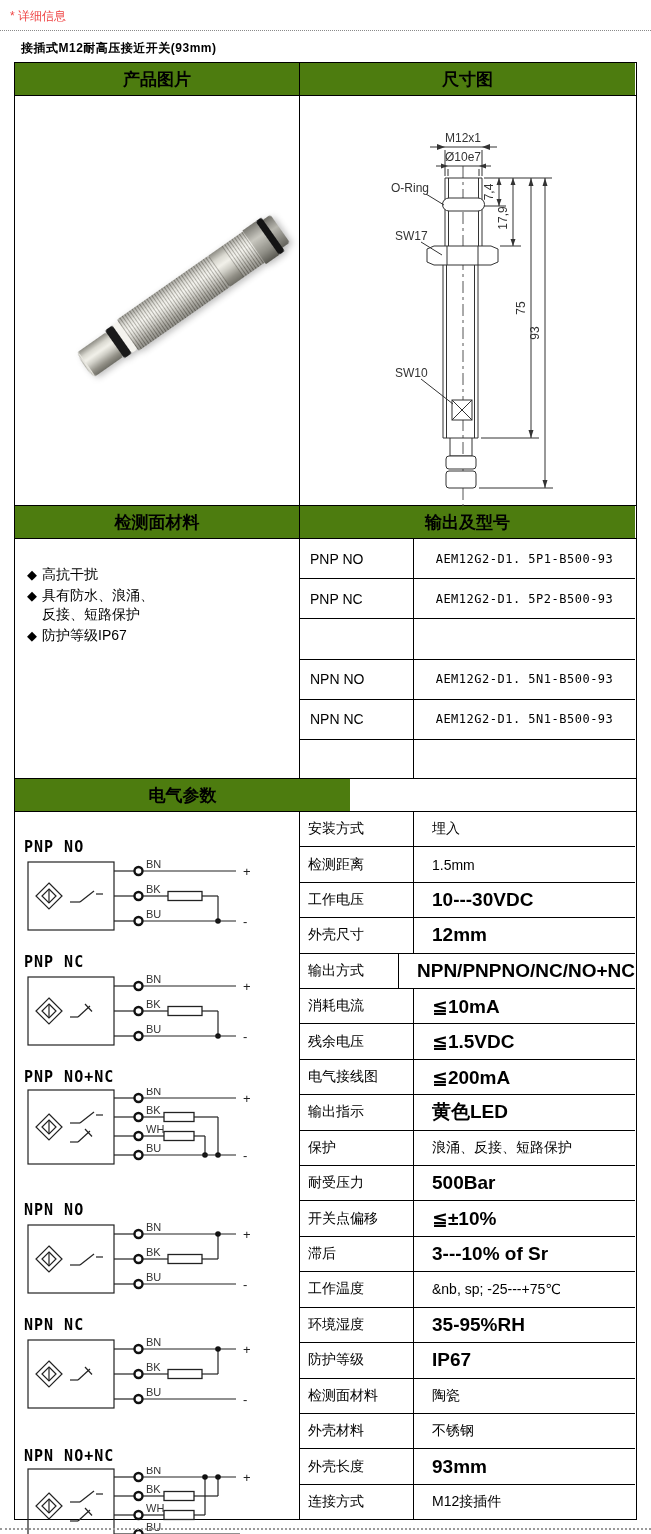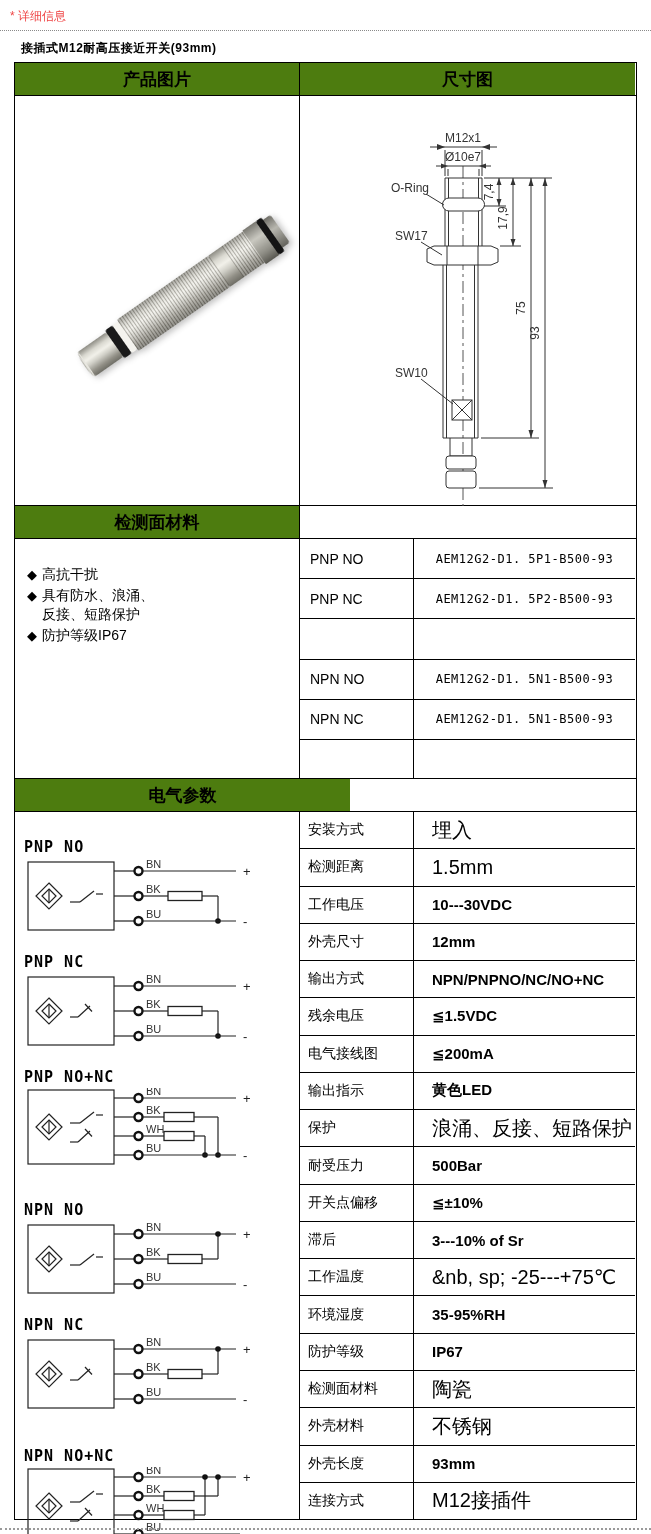--- a/index.html
+++ b/index.html
@@ -72,22 +72,22 @@
   .diagram-title { font-family:"DejaVu Sans Mono","Liberation Mono",monospace;
                    font-weight:bold; font-size:15px; margin:0 0 2px 2px; letter-spacing:1px; }
   .diagram svg text { font-family:"Liberation Sans","DejaVu Sans",sans-serif; }
 
   
   .ep-col { display:flex; flex-direction:column; height:707px; }
   .ep-row { flex:1 1 0; display:flex; border-bottom:1px solid #000; }
   .ep-row:last-child { border-bottom:none; }
   .ep-label { width:114px; border-right:1px solid #000; display:flex; align-items:center;
               padding-left:8px; font-size:14px; }
-  .ep-value { flex:1; display:flex; align-items:center; padding-left:18px; font-size:20px; }
-  .ep-value.bold { font-weight:bold; font-size:15px; }
+  .ep-value { flex:1; display:flex; align-items:center; padding-left:18px; font-size:14px; }
+  .ep-value.bold { font-weight:bold; font-size:19px; }
 </style>
 </head>
 <body>
 
 <div class="note">* 详细信息</div>
 <div class="rule-top"></div>
 <h1 class="doc-title">接插式M12耐高压接近开关(93mm)</h1>
 
 <div class="sheet">
 
@@ -193,20 +193,21 @@
           <text x="207" y="110" transform="rotate(-90 207 110)" text-anchor="middle" font-size="11">17,9</text>
           <text x="225" y="200" transform="rotate(-90 225 200)" text-anchor="middle" font-size="11">75</text>
           <text x="239" y="225" transform="rotate(-90 239 225)" text-anchor="middle" font-size="11">93</text>
         </g>
       </svg>
     </div>
   </div>
 
   <div class="row hdr-row">
     <div class="cell-l hdr">检测面材料</div>
+    <div class="cell-r hdr">输出及型号</div>
   </div>
 
   <div class="row feat-row">
     <div class="cell-l features" id="features-list">
         <div class="feature">
           <span class="bullet">◆</span>
           <span class="txt">高抗干扰</span>
         </div>
         <div class="feature">
           <span class="bullet">◆</span>
@@ -450,20 +451,24 @@
         </div>
         <div class="ep-row">
           <div class="ep-label">外壳尺寸</div>
           <div class="ep-value bold">12mm</div>
         </div>
         <div class="ep-row">
           <div class="ep-label">输出方式</div>
           <div class="ep-value bold">NPN/PNPNO/NC/NO+NC</div>
         </div>
         <div class="ep-row">
+          <div class="ep-label">消耗电流</div>
+          <div class="ep-value bold">≦10mA</div>
+        </div>
+        <div class="ep-row">
           <div class="ep-label">残余电压</div>
           <div class="ep-value bold">≦1.5VDC</div>
         </div>
         <div class="ep-row">
           <div class="ep-label">电气接线图</div>
           <div class="ep-value bold">≦200mA</div>
         </div>
         <div class="ep-row">
           <div class="ep-label">输出指示</div>
           <div class="ep-value bold">黄色LED</div>

